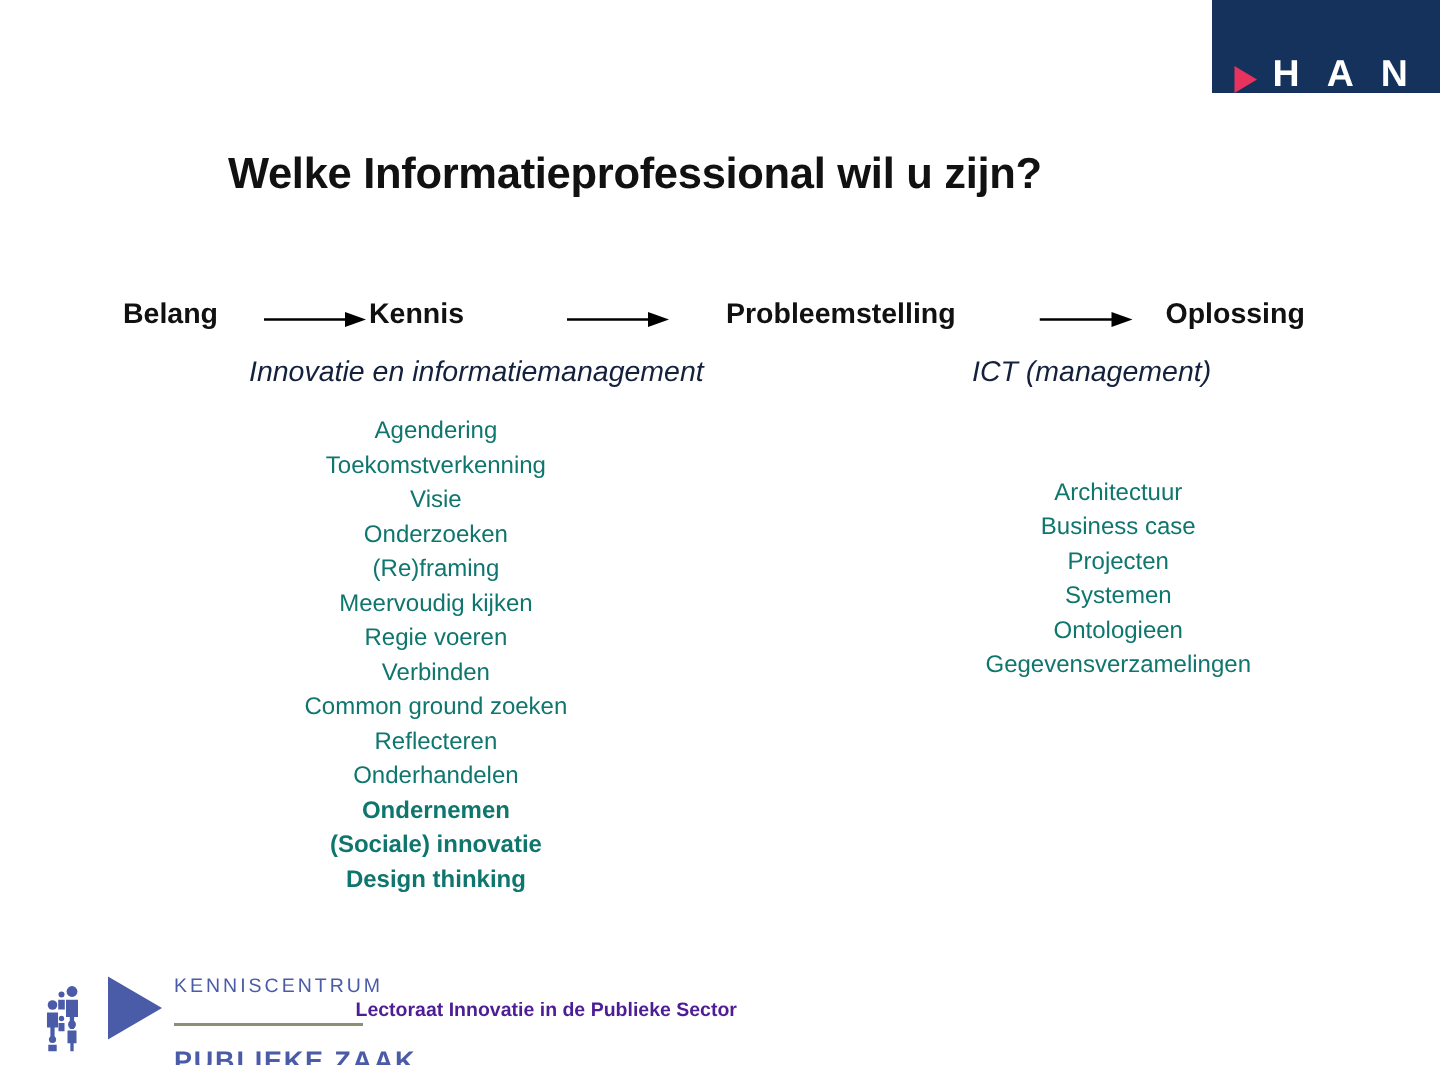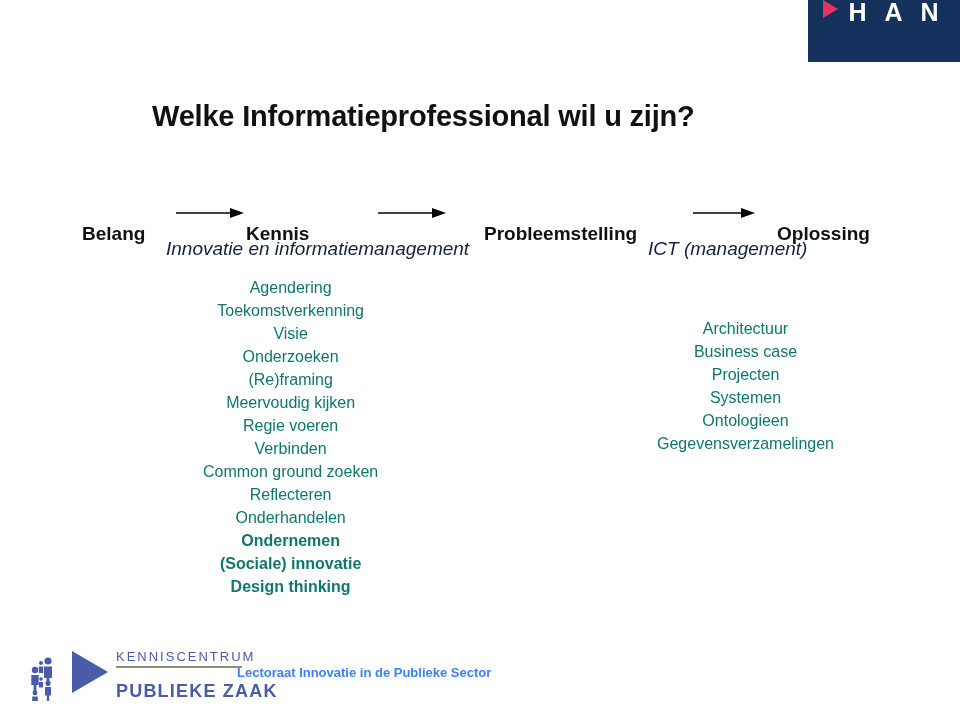--- a/index.html
+++ b/index.html
@@ -18,21 +18,21 @@
 
   
   .han-logo {
     position: absolute;
     left: 808px;
     top: 0;
     width: 152px;
     height: 62px;
     background: #14325c;
     display: flex;
-    align-items: flex-start;
+    align-items: flex-end;
     justify-content: center;
     gap: 10px;
   }
   .han-logo .tri {
     width: 0;
     height: 0;
     border-left: 15px solid #e8335f;
     border-top: 9px solid transparent;
     border-bottom: 9px solid transparent;
     display: block;
@@ -68,21 +68,20 @@
     height: 28px;
   }
   .stage-label {
     position: absolute;
     top: 0;
     font-size: 19px;
     font-weight: bold;
     white-space: nowrap;
     line-height: 28px;
     color: #111111;
-    margin-top: 24px;
   }
   .stage-label.s0 { left: 82px; }
   .stage-label.s1 { left: 246px; }
   .stage-label.s2 { left: 484px; }
   .stage-label.s3 { left: 777px; }
 
   .stage-arrow {
     position: absolute;
     top: 11px;
     height: 12px;
@@ -149,39 +148,39 @@
     top: 6px;
     width: 126px;
   }
   .kc-line1 {
     font-size: 13px;
     letter-spacing: 2.0px;
     color: #4a5ba8;
     white-space: nowrap;
     line-height: 16px;
     border-bottom: 2px solid #8d8f74;
-    padding-bottom: 1px;
+    padding-bottom: 17px;
   }
   .kc-line2 {
     font-size: 18px;
     font-weight: bold;
     letter-spacing: 1.2px;
     color: #4a5ba8;
     white-space: nowrap;
     line-height: 22px;
     margin-top: 12px;
   }
 
   .footer-caption {
     position: absolute;
     left: 237px;
     top: 665px;
     font-size: 13px;
     font-weight: bold;
-    color: #3b82f6;
+    color: #4c1d95;
     white-space: nowrap;
   }
 </style>
 </head>
 <body>
 
 <div class="han-logo">
   <span class="tri"></span>
   <span class="wordmark">H A N</span>
 </div>

